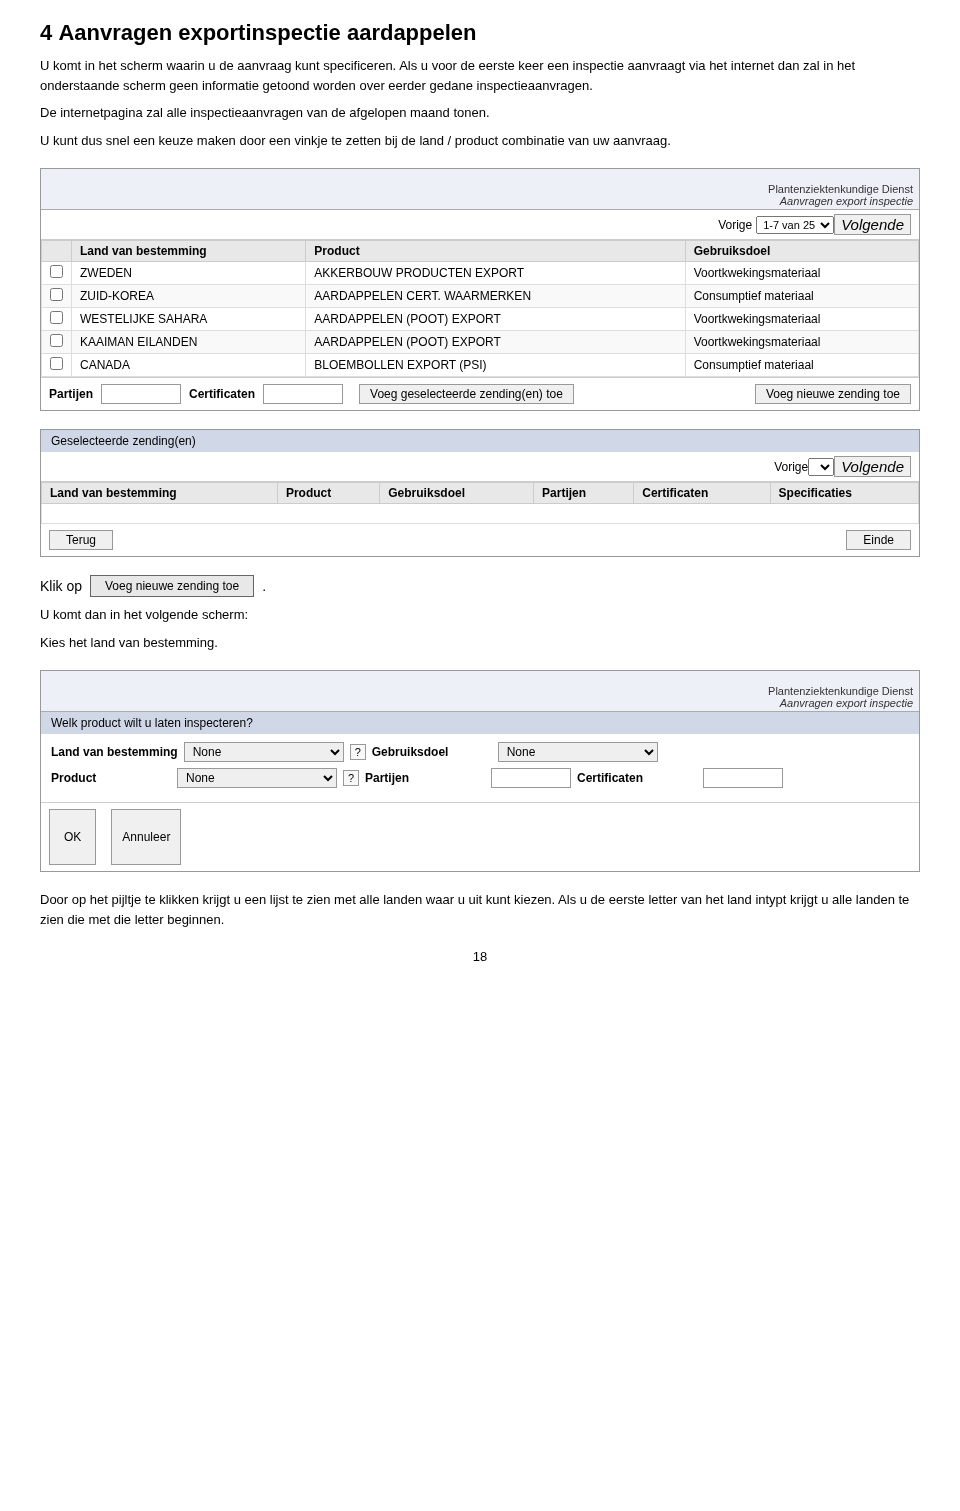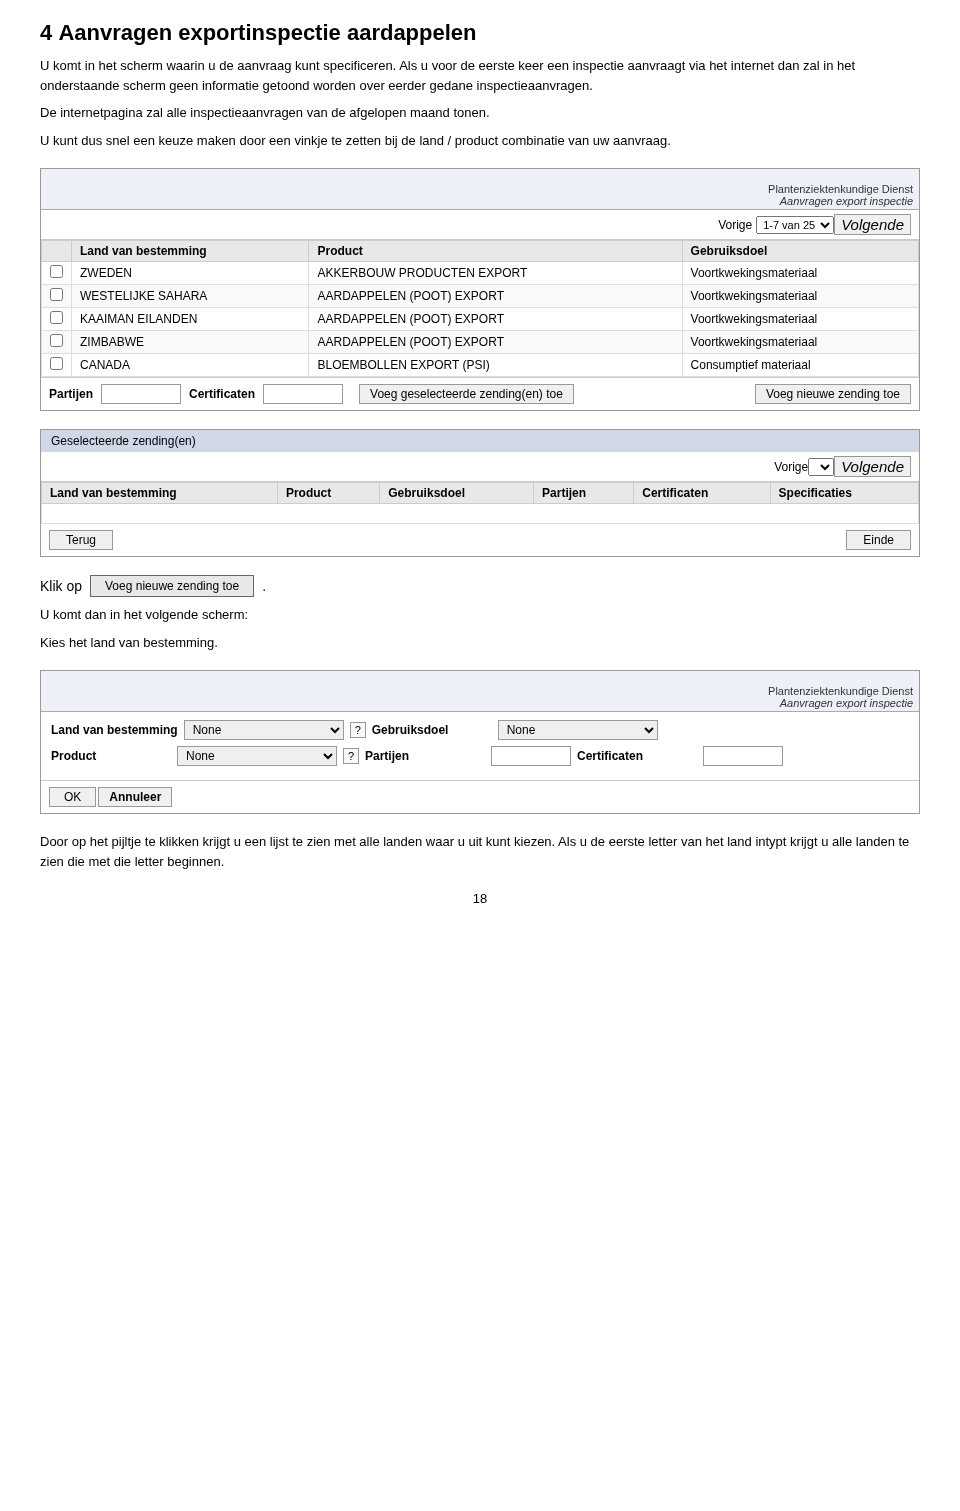--- a/index.html
+++ b/index.html
@@ -251,38 +251,37 @@
       line-height: 14px;
       font-size: 11px;
       cursor: pointer;
       background: #f8f8f8;
     }
 
     .form-footer {
       padding: 6px 8px;
       border-top: 1px solid #ccc;
       display: flex;
-      gap: 2px;
+      gap: 15px;
     }
 
     .ok-btn {
       font-size: 12px;
       padding: 2px 14px;
       cursor: pointer;
       background: #f0f0f0;
       border: 1px solid #999;
     }
 
     .annuleer-btn {
       font-size: 12px;
-      padding: 2px 10px;
+      padding: 20px 10px;
       cursor: pointer;
       background: #f0f0f0;
       border: 1px solid #999;
-      font-weight: bold;
     }
 
     .page-number {
       text-align: center;
       font-size: 13px;
       margin-top: 20px;
     }
 
     .clearfix::after { content: ''; display: table; clear: both; }
 
@@ -331,37 +330,37 @@
       <input type="checkbox" style="">
     </td>
     <td>ZWEDEN</td>
     <td>AKKERBOUW PRODUCTEN EXPORT</td>
     <td>Voortkwekingsmateriaal</td>
   </tr>
         <tr>
     <td class="checkbox-cell">
       <input type="checkbox" style="">
     </td>
+    <td>ZUID-KOREA</td>
+    <td>AARDAPPELEN CERT. WAARMERKEN</td>
+    <td>Consumptief materiaal</td>
+  </tr>
+        <tr>
+    <td class="checkbox-cell">
+      <input type="checkbox" style="">
+    </td>
     <td>WESTELIJKE SAHARA</td>
     <td>AARDAPPELEN (POOT) EXPORT</td>
     <td>Voortkwekingsmateriaal</td>
   </tr>
         <tr>
     <td class="checkbox-cell">
       <input type="checkbox" style="">
     </td>
     <td>KAAIMAN EILANDEN</td>
-    <td>AARDAPPELEN (POOT) EXPORT</td>
-    <td>Voortkwekingsmateriaal</td>
-  </tr>
-        <tr>
-    <td class="checkbox-cell">
-      <input type="checkbox" style="">
-    </td>
-    <td>ZIMBABWE</td>
     <td>AARDAPPELEN (POOT) EXPORT</td>
     <td>Voortkwekingsmateriaal</td>
   </tr>
         <tr>
     <td class="checkbox-cell">
       <input type="checkbox" style="">
     </td>
     <td>CANADA</td>
     <td>BLOEMBOLLEN EXPORT (PSI)</td>
     <td>Consumptief materiaal</td>
@@ -418,20 +417,21 @@
 <p class="body-text">U komt dan in het volgende scherm:</p>
 <p class="body-text">Kies het land van bestemming.</p>
 
 <div class="form-panel">
   <div class="topbar-wrap panel-topbar clearfix">
     <div class="panel-topbar-brand">
       <span class="brand-name">Plantenziektenkundige Dienst</span>
       <span class="brand-sub">Aanvragen export inspectie</span>
     </div>
   </div>
+  <div class="form-panel-header">Welk product wilt u laten inspecteren?</div>
   <div class="form-body">
     <div class="form-row">
       <span class="form-label">Land van bestemming</span>
       <select class="form-select">
         <option>None</option>
       </select>
       <span class="help-icon">?</span>
       <span class="form-label">Gebruiksdoel</span>
       <select class="form-select">
         <option>None</option>

